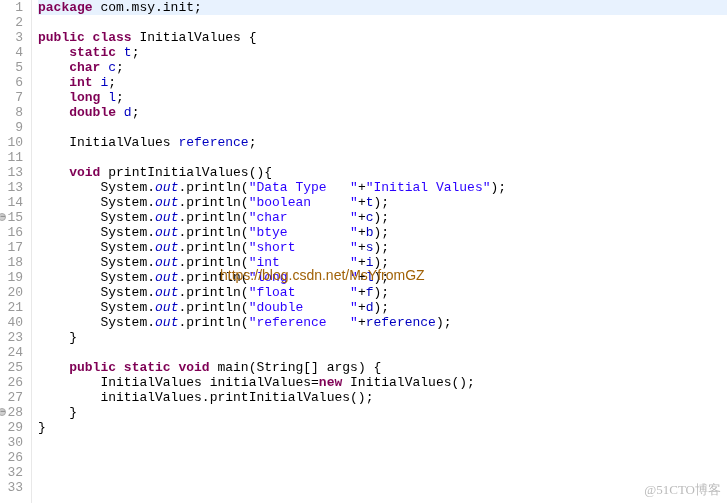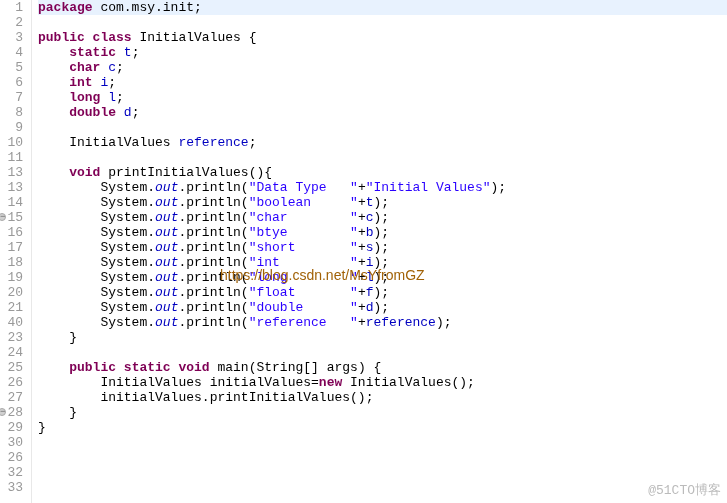--- a/index.html
+++ b/index.html
@@ -72,21 +72,21 @@
       font-family: Arial, sans-serif;
       pointer-events: none;
       z-index: 10;
     }
     .corner-wm {
       position: absolute;
       bottom: 4px;
       right: 6px;
       color: #bbb;
       font-size: 13px;
-      font-family: Liberation Mono, monospace;
+      font-family: Liberation Serif, serif;
       margin-left: 40px;
     }
   </style>
 </head>
 <body>
 
 <div class="editor">
   <div class="gutter" id="gutter">
       <div class="line-num">1</div>
       <div class="line-num">2</div>

